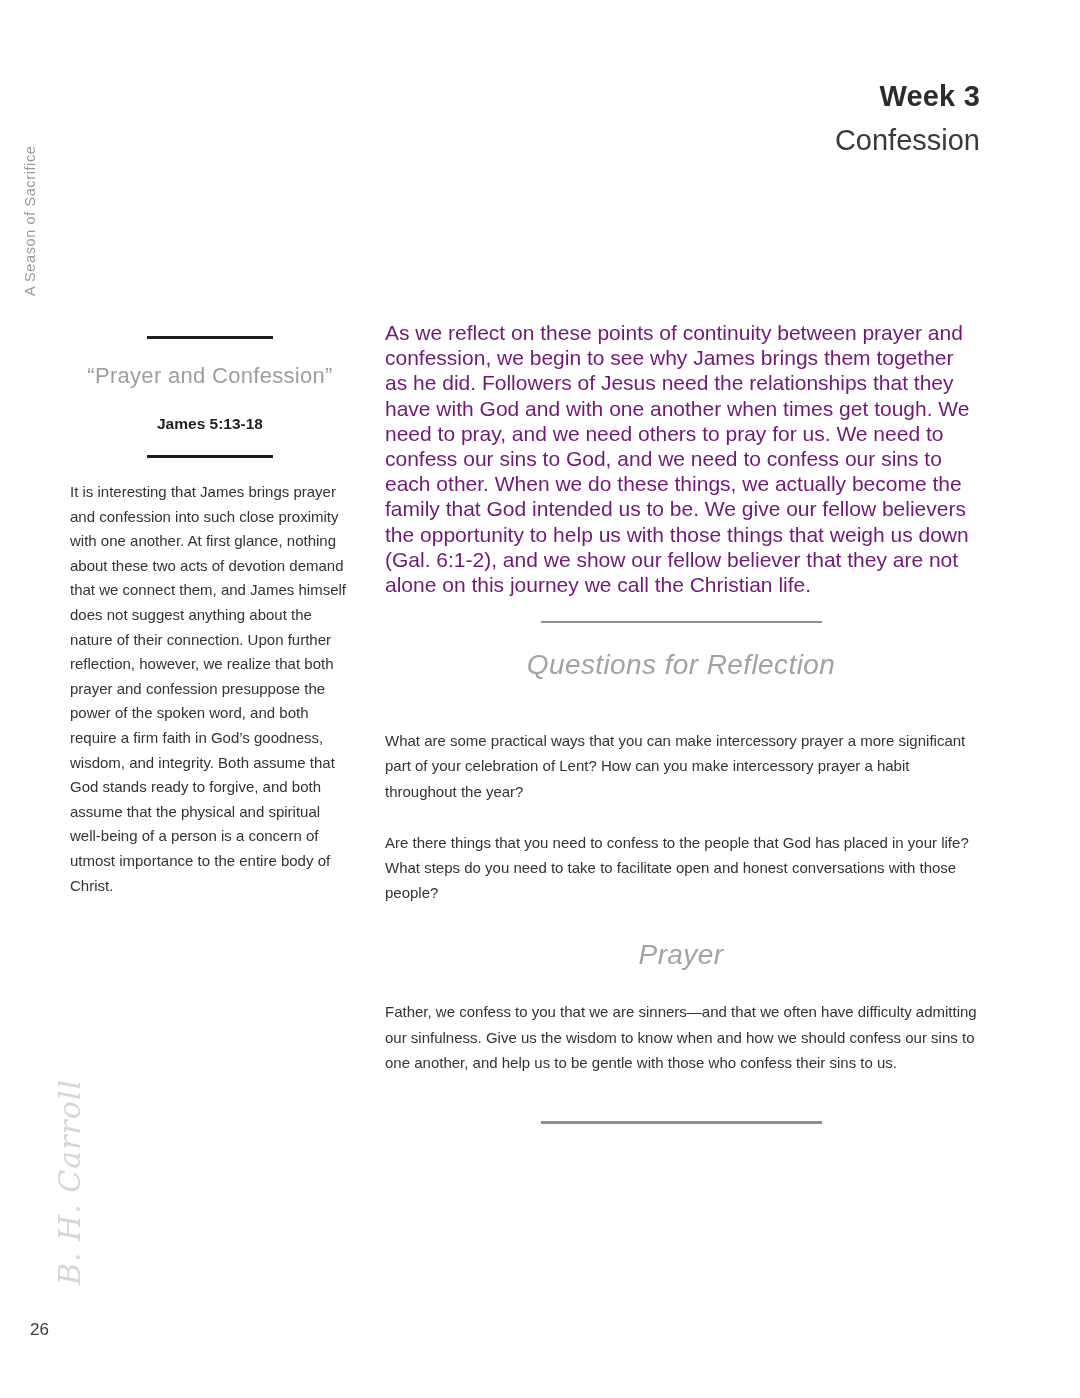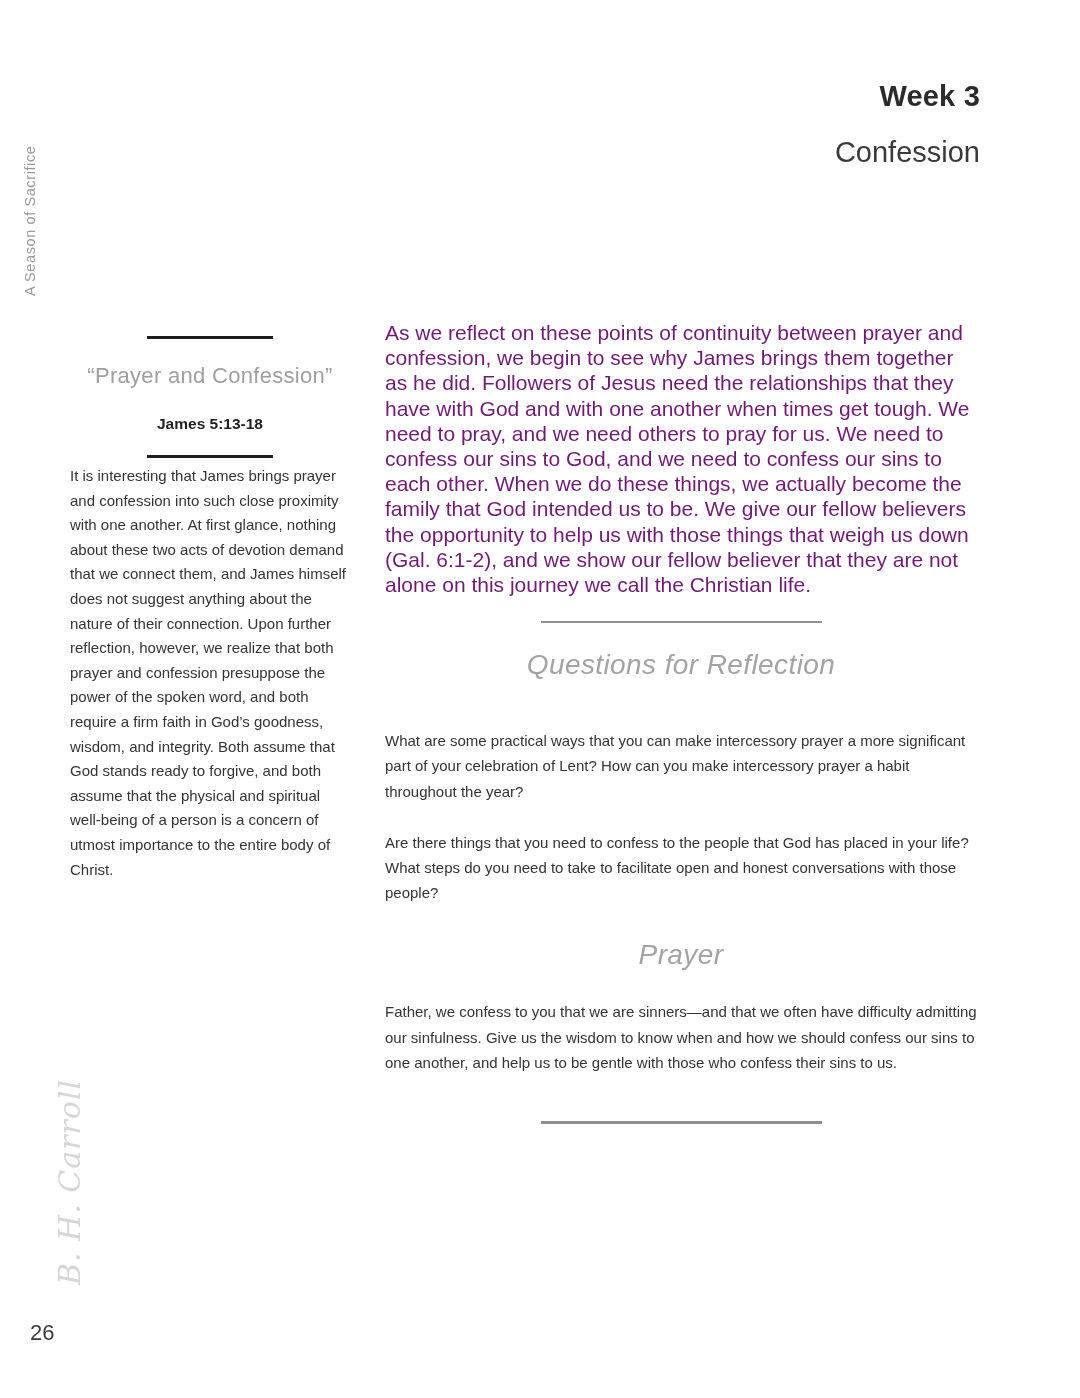--- a/index.html
+++ b/index.html
@@ -48,21 +48,21 @@
     letter-spacing: 1px;
     color: #d6d6d6;
     white-space: nowrap;
   }
 
   
   .page-number {
     position: absolute;
     left: 30px;
     top: 1320px;
-    font-size: 22px;
+    font-size: 17px;
     color: #3a3a3a;
     font-family: "Liberation Sans", sans-serif;
   }
 
   
   .doc-header {
     position: absolute;
     right: 100px;
     top: 78px;
     text-align: right;
@@ -73,21 +73,21 @@
     font-weight: bold;
     color: #2b2b2b;
     letter-spacing: 0.2px;
     line-height: 1.25;
   }
   .doc-header .theme {
     font-size: 29px;
     font-weight: normal;
     color: #3a3a3a;
     line-height: 1.3;
-    margin-top: 20px;
+    margin-top: 8px;
   }
 
   
   .left-col {
     position: absolute;
     left: 70px;
     top: 318px;
     width: 280px;
   }
   .devo-date {
@@ -124,21 +124,21 @@
     text-align: center;
     margin-top: 26px;
   }
   .rule-dark.second {
     margin-top: 22px;
   }
   .left-body {
     font-size: 15px;
     line-height: 24.6px;
     color: #333333;
-    margin-top: 6px;
+    margin-top: 22px;
     text-align: left;
   }
 
   
   .right-col {
     position: absolute;
     left: 385px;
     top: 320px;
     width: 592px;
   }

